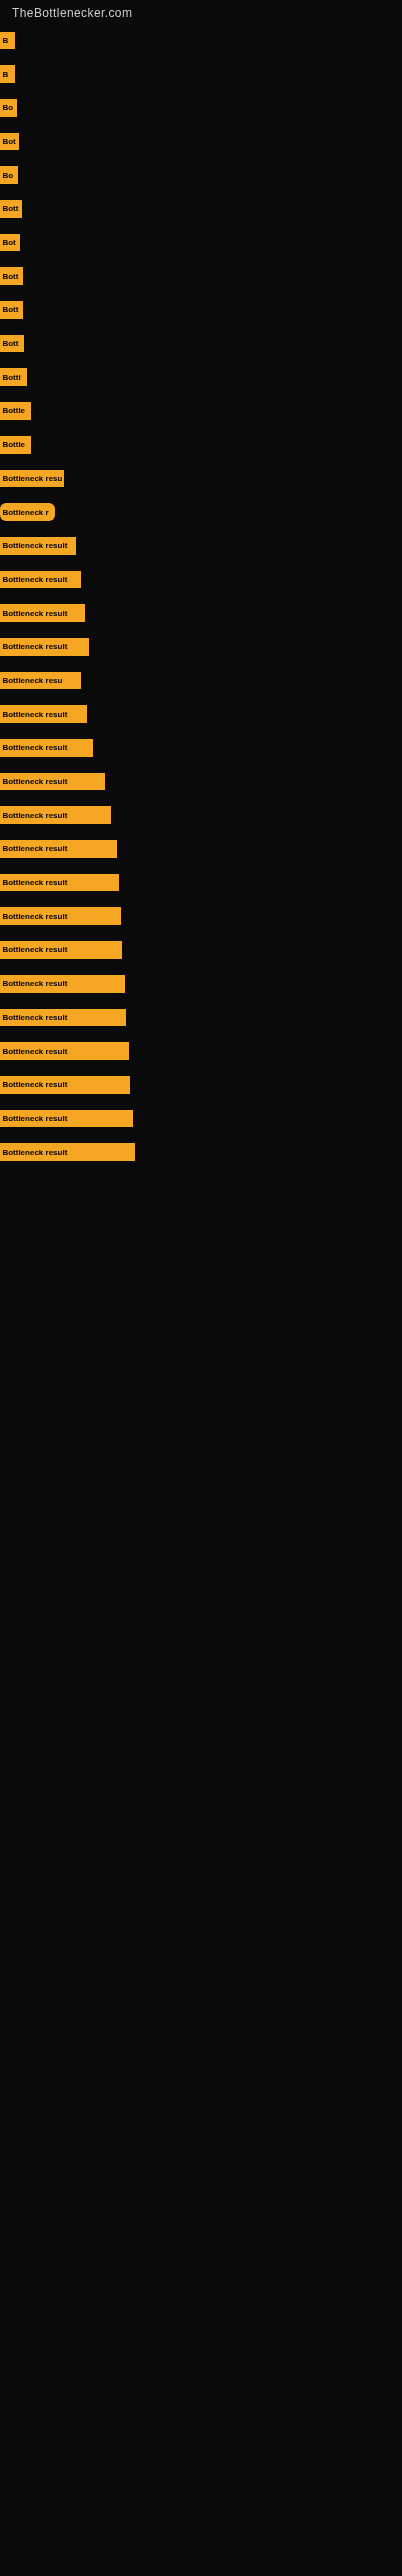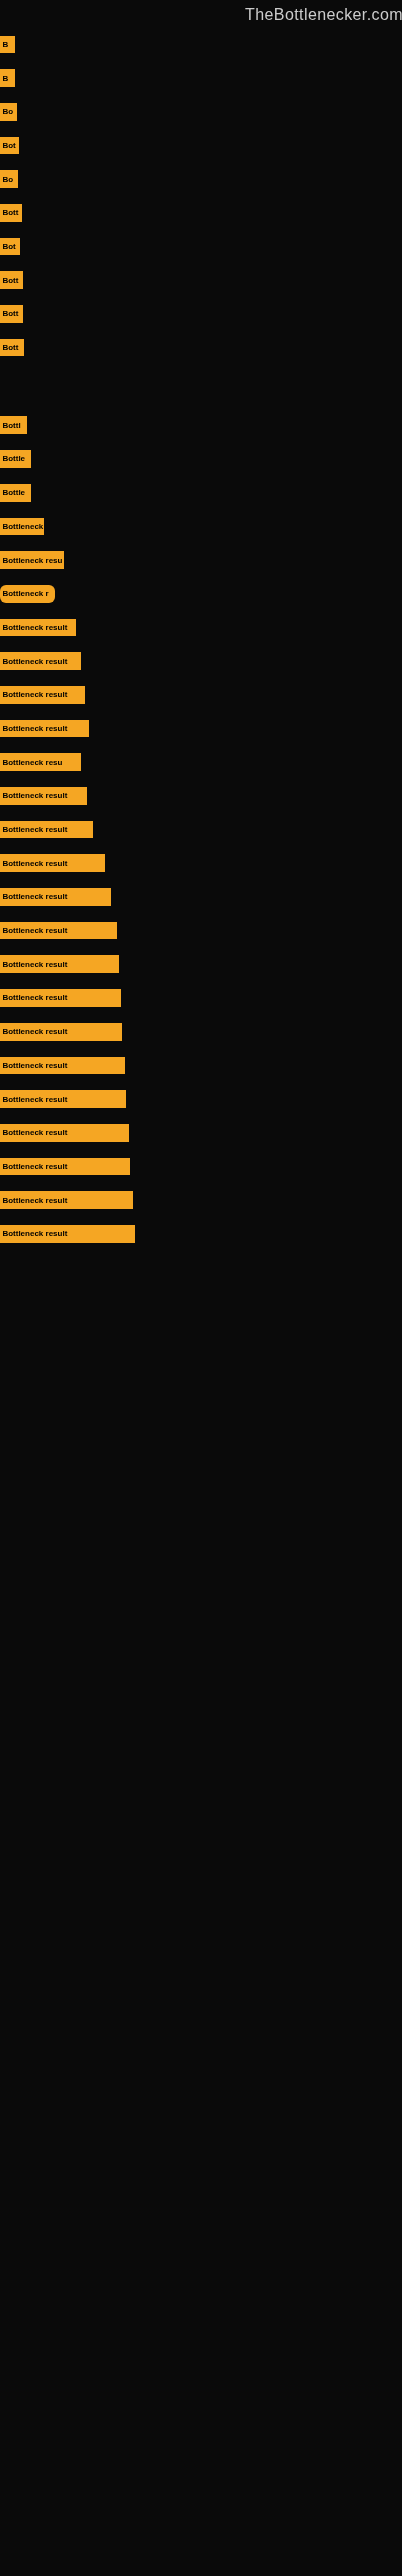--- a/index.html
+++ b/index.html
@@ -9,24 +9,25 @@
     }
     body {
       width: 403px;
       min-height: 2576px;
       background-color: #0a0a0a;
       font-family: Arial, sans-serif;
       position: relative;
     }
     .site-title {
       color: #cccccc;
-      font-size: 16px;
-      text-align: right;
+      font-size: 12px;
+      text-align: left;
       padding: 6.4px 0 3.2px 0;
       letter-spacing: 0.4px;
+      margin-left: 12px;
     }
     .bar-container {
       display: flex;
       align-items: center;
       margin-bottom: 0px;
       padding: 8px 0 8px 0;
     }
     .bar-label {
       color: #f5a623;
       background-color: #f5a623;
@@ -95,40 +96,35 @@
       <div class="bar-label" style="width: 23px;">
         <span>Bott</span>
       </div>
     </div>
     <div class="bar-container">
       <div class="bar-label" style="width: 24px;">
         <span>Bott</span>
       </div>
     </div>
     <div class="bar-container">
-      <div class="bar-label" style="width: 27px; margin-top: 44px;">
+      <div class="bar-label" style="width: 27px;">
         <span>Bottl</span>
       </div>
     </div>
     <div class="bar-container">
       <div class="bar-label" style="width: 31px;">
         <span>Bottle</span>
       </div>
     </div>
     <div class="bar-container">
       <div class="bar-label" style="width: 31px;">
         <span>Bottle</span>
       </div>
     </div>
     <div class="bar-container">
-      <div class="bar-label" style="width: 44px;">
-        <span>Bottleneck</span>
-      </div>
-    </div>
-    <div class="bar-container">
       <div class="bar-label" style="width: 64px;">
         <span>Bottleneck resu</span>
       </div>
     </div>
     <div class="bar-container">
       <div class="bar-label" style="width: 55px; border-radius: 6px;">
         <span>Bottleneck r</span>
       </div>
     </div>
     <div class="bar-container">

